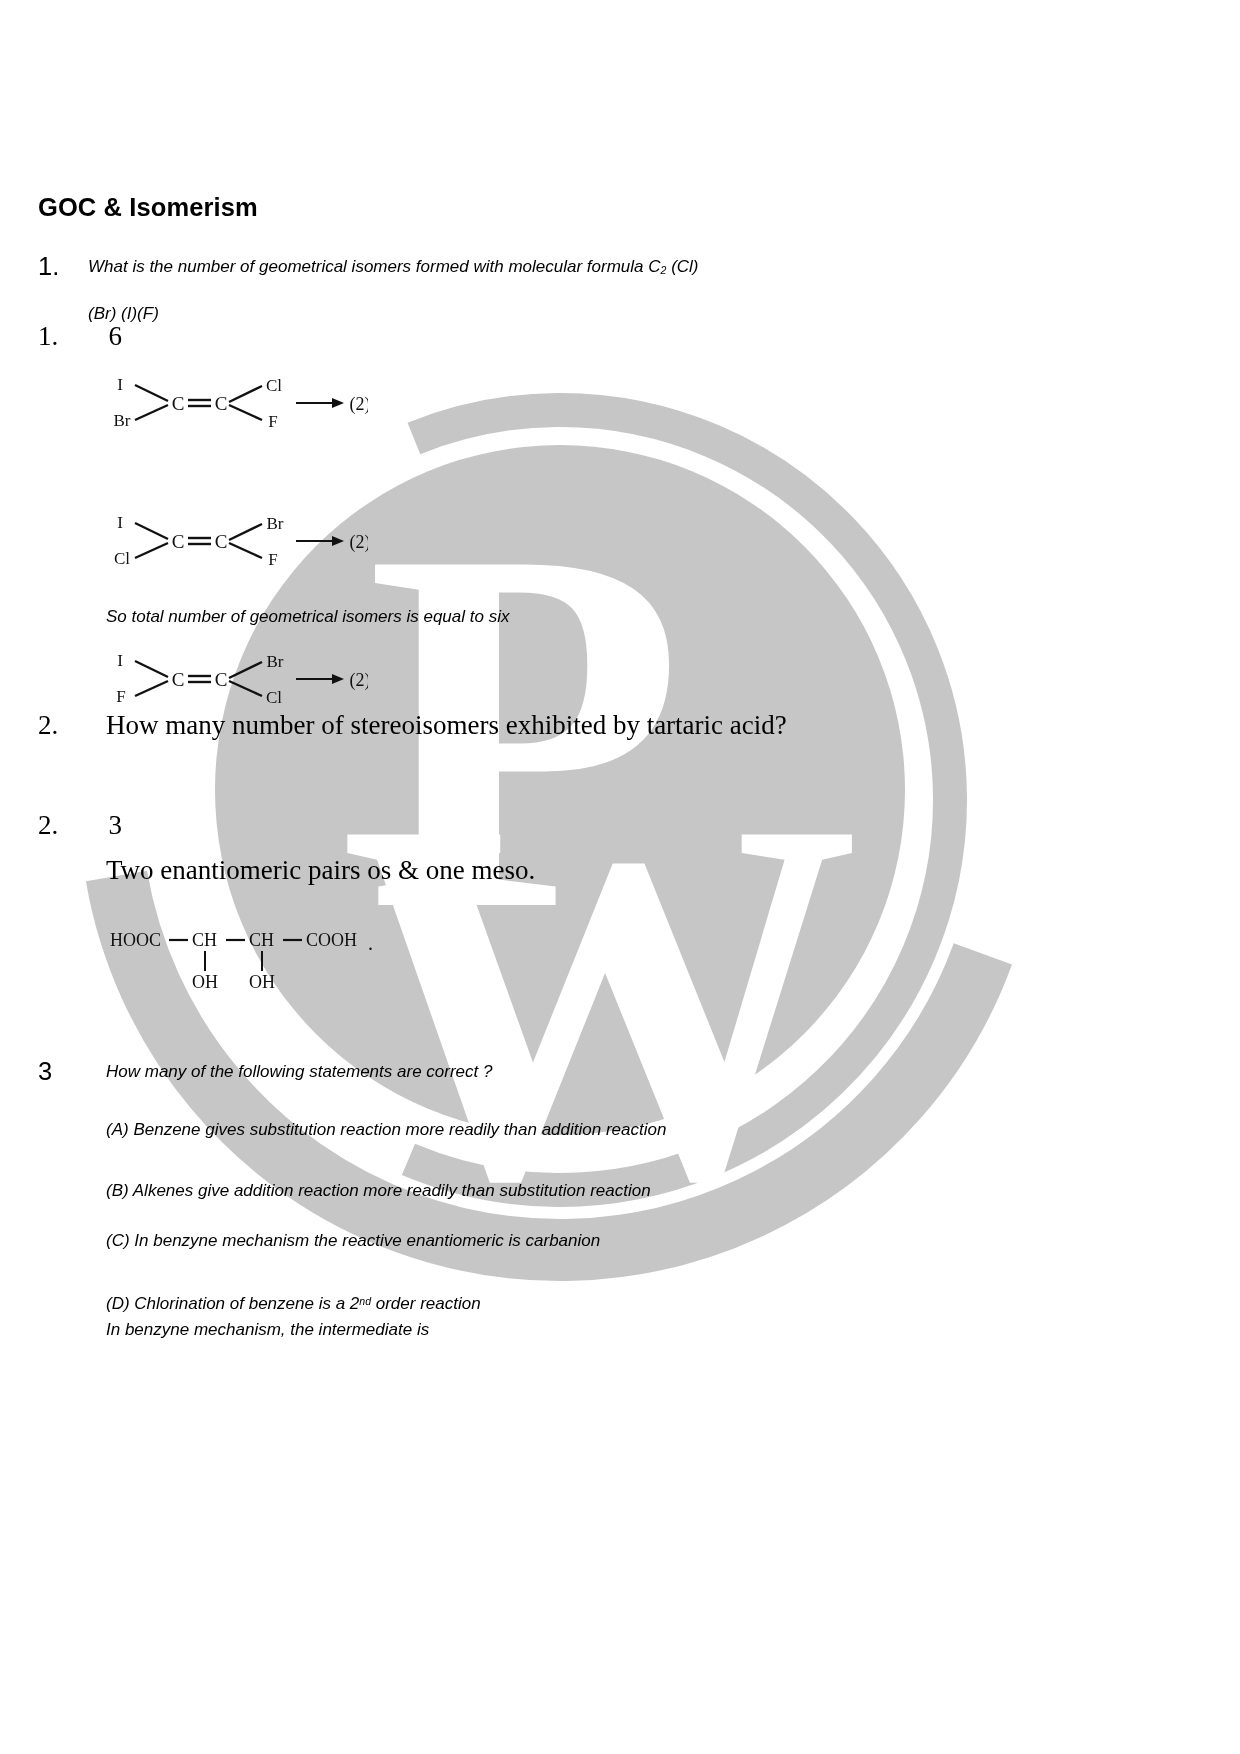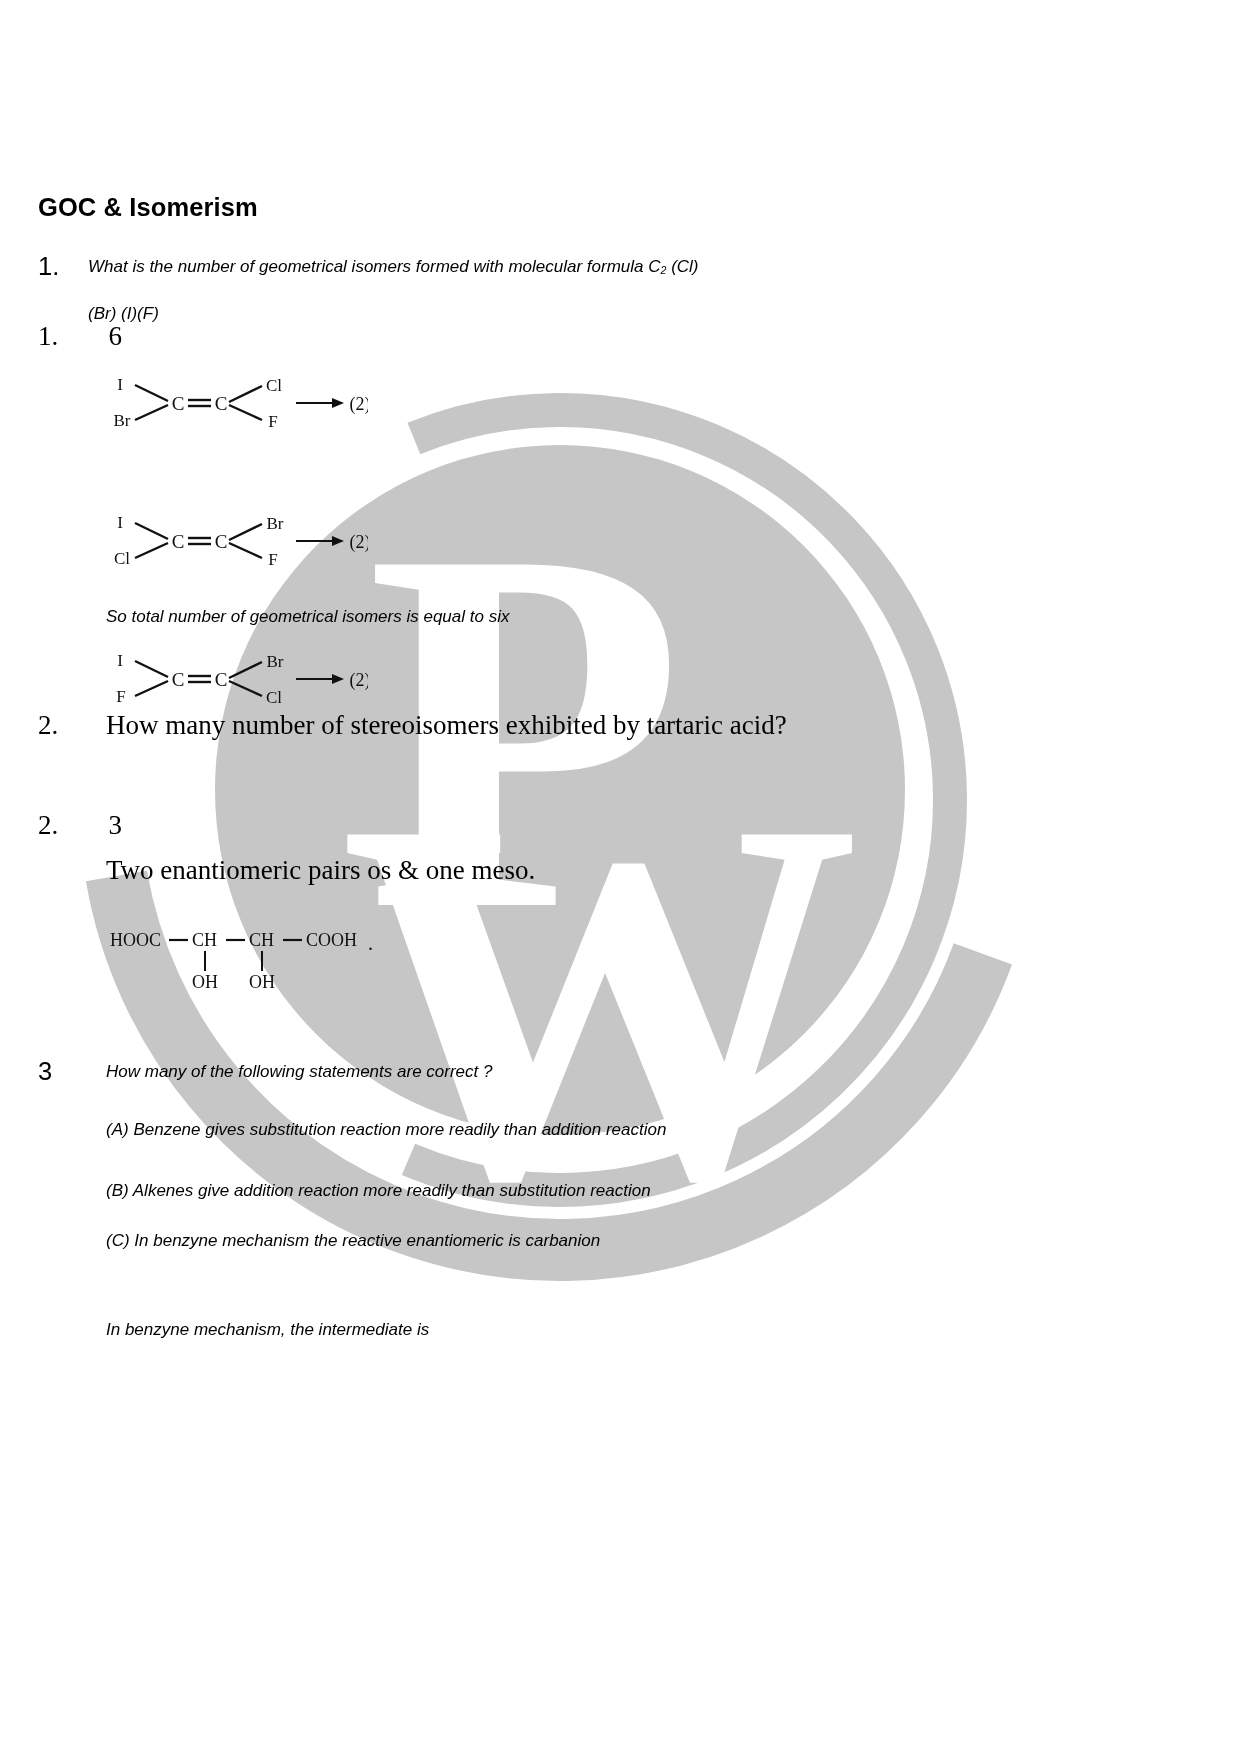--- a/index.html
+++ b/index.html
@@ -191,18 +191,22 @@
       <span>Benzene gives substitution reaction more readily than addition reaction</span>
     </div>
     <div class="qtext" style="margin-bottom:7px;">
       <span>(B)</span>
       <span>Alkenes give addition reaction more readily than substitution reaction</span>
     </div>
     <div class="qtext" style="margin-bottom:18px;">
       <span>(C)</span>
       <span>In benzyne mechanism the reactive enantiomeric is carbanion</span>
     </div>
+    <div class="qtext">
+      <span>(D)</span>
+      <span>Chlorination of benzene is a 2</span><sup>nd</sup><span> order reaction</span>
+    </div>
   </div>
 
 
   <div class="blk qtext" style="left:106px;top:1308px;width:1000px;">In benzyne mechanism, the intermediate is</div>
 
 </div>
 
 </body></html>

